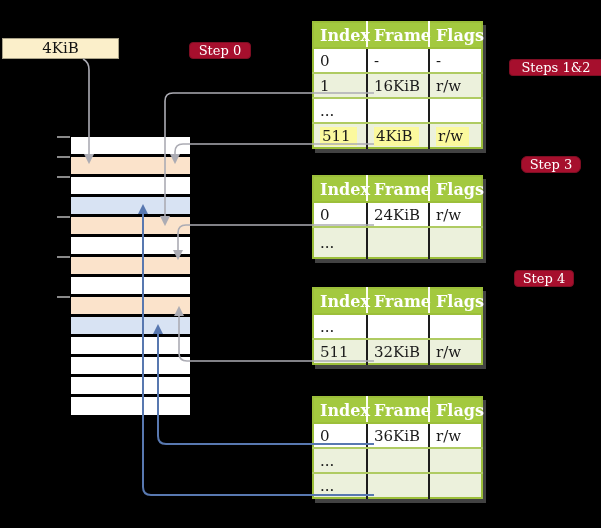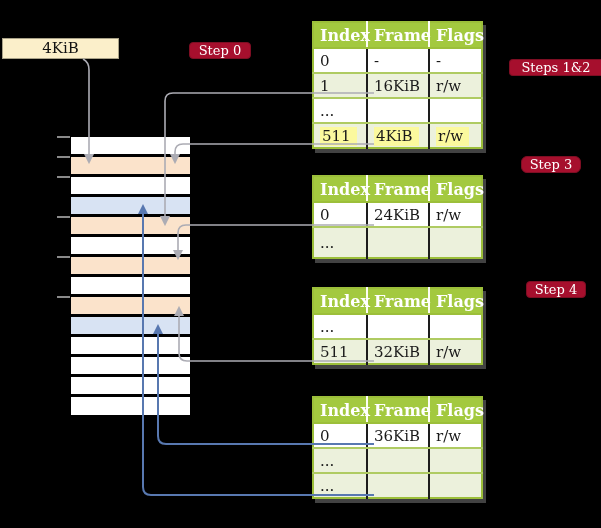--- a/index.html
+++ b/index.html
@@ -11,21 +11,21 @@
     background:#FBEFCA;border:1px solid #A9A288;color:#111;
     font-size:15px;line-height:19px;text-align:center;}
 
   
   .badge{position:absolute;height:15px;line-height:15px;padding:0 7px;
     background:#A60F2D;border:1px solid #7E0E23;border-radius:4px;
     color:#fff;font-size:13px;text-align:center;white-space:nowrap;}
   #badge-step0 {left:189px;top:42px;width:46px;}
   #badge-steps12{left:509px;top:19px;width:78px;border-radius:4px 0 0 4px;border-right:none;margin-top:40px;}
   #badge-step3{left:521px;top:156px;width:44px;border-radius:6px;}
-  #badge-step4{left:514px;top:281px;width:44px;margin-left:12px;}
+  #badge-step4{left:514px;top:270px;width:44px;}
 
   
   .mem{position:absolute;left:71px;top:137px;width:119px;background:#000;}
   .mrow{height:17px;border-bottom:3px solid #000;}
   .mrow:last-child{border-bottom:none;height:18px;}
   .mc-white{background:#FFFFFF;}
   .mc-peach{background:#FBE3CB;}
   .mc-blue{background:#D8E3F3;}
   .tick{position:absolute;left:57px;width:13px;height:2px;background:#8A8A8A;}
 

